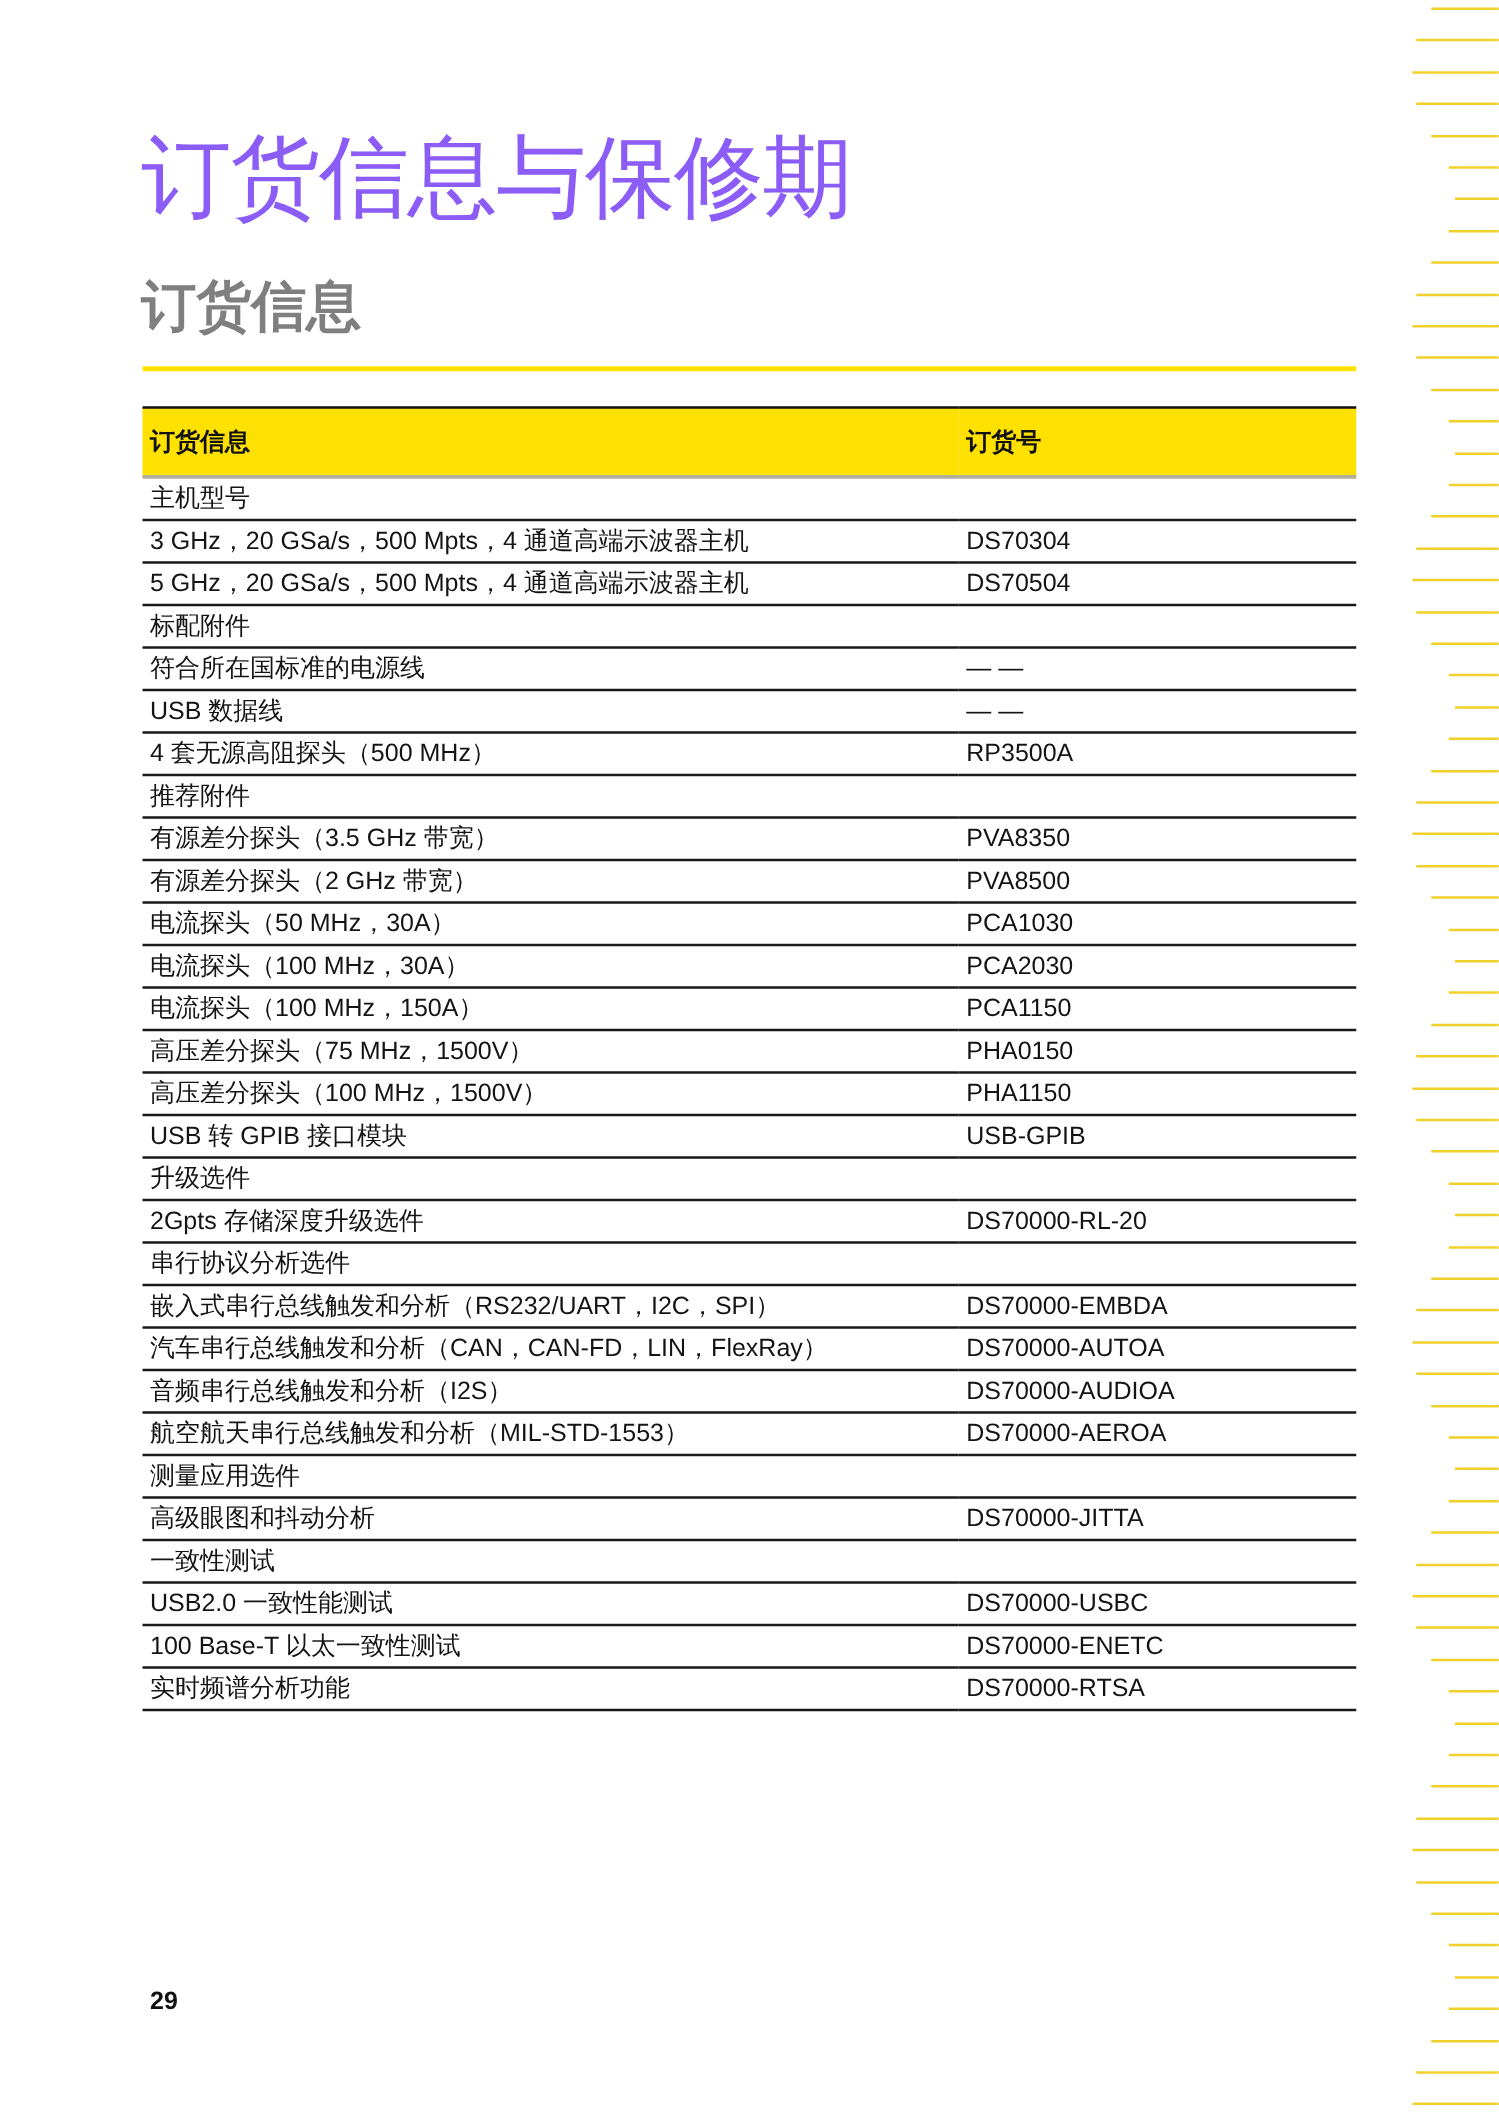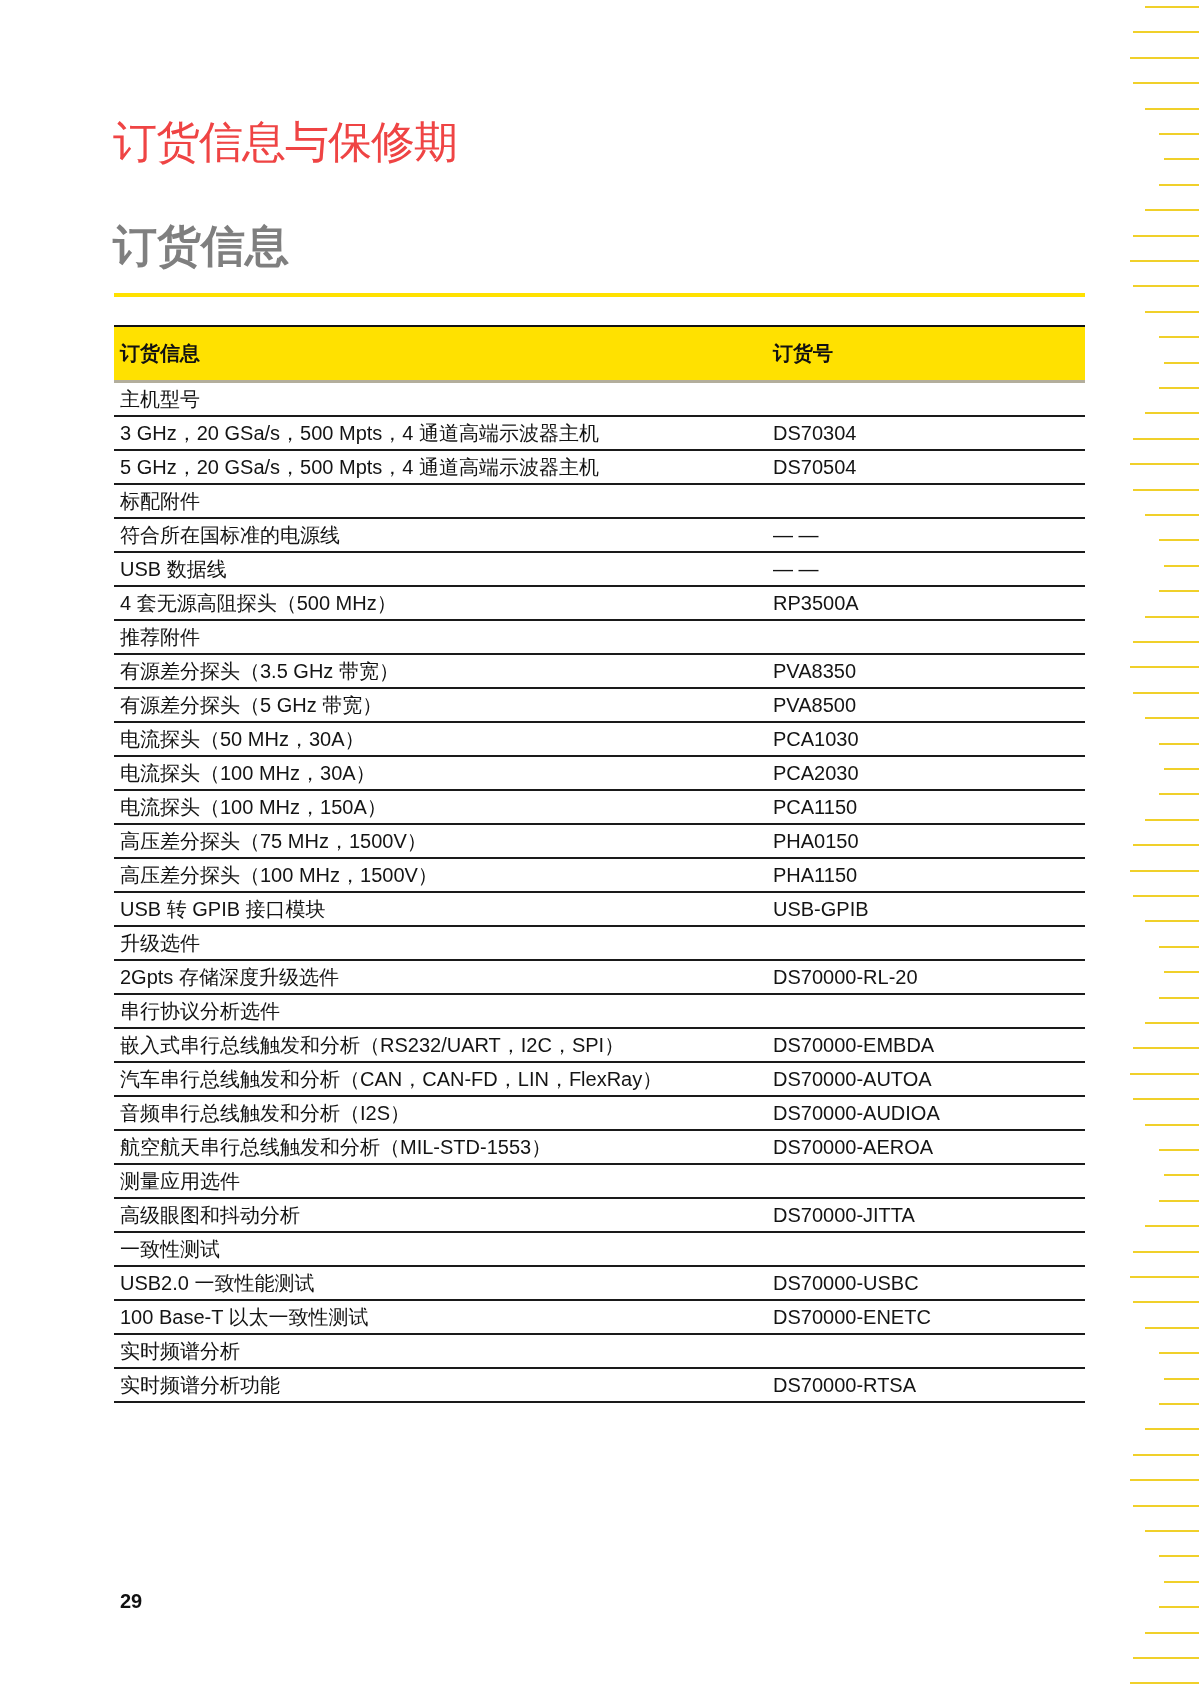--- a/index.html
+++ b/index.html
@@ -4,22 +4,22 @@
 <style>
   html, body { margin: 0; padding: 0; }
   body {
     width: 1199px; height: 1696px; position: relative; overflow: hidden;
     background: #ffffff;
     font-family: "Liberation Sans", "DejaVu Sans", sans-serif;
     color: #111111;
   }
   .page-title {
     position: absolute; left: 113px; top: 100px;
-    font-size: 44px; line-height: 84px; font-weight: normal;
-    color: #ef4444; letter-spacing: -1px; margin: 0; white-space: nowrap;
+    font-size: 72px; line-height: 84px; font-weight: normal;
+    color: #8b5cf6; letter-spacing: -1px; margin: 0; white-space: nowrap;
   }
   .section-title {
     position: absolute; left: 113px; top: 218px;
     font-size: 44px; line-height: 56px; font-weight: bold;
     color: #7f7f7f; margin: 0; white-space: nowrap;
   }
   .section-rule {
     position: absolute; left: 114px; top: 293px; width: 971px; height: 4px;
     background: #ffe100;
   }
@@ -103,21 +103,21 @@
       </tr>
     <tr class="category">
         <td>推荐附件</td>
         <td></td>
       </tr>
     <tr class="item">
         <td>有源差分探头（3.5 GHz 带宽）</td>
         <td>PVA8350</td>
       </tr>
     <tr class="item">
-        <td>有源差分探头（5 GHz 带宽）</td>
+        <td>有源差分探头（2 GHz 带宽）</td>
         <td>PVA8500</td>
       </tr>
     <tr class="item">
         <td>电流探头（50 MHz，30A）</td>
         <td>PCA1030</td>
       </tr>
     <tr class="item">
         <td>电流探头（100 MHz，30A）</td>
         <td>PCA2030</td>
       </tr>
@@ -177,24 +177,20 @@
         <td>一致性测试</td>
         <td></td>
       </tr>
     <tr class="item">
         <td>USB2.0 一致性能测试</td>
         <td>DS70000-USBC</td>
       </tr>
     <tr class="item">
         <td>100 Base-T 以太一致性测试</td>
         <td>DS70000-ENETC</td>
-      </tr>
-    <tr class="category">
-        <td>实时频谱分析</td>
-        <td></td>
       </tr>
     <tr class="item">
         <td>实时频谱分析功能</td>
         <td>DS70000-RTSA</td>
       </tr>
   </tbody>
 </table>
 
 <div class="page-number">29</div>
 

